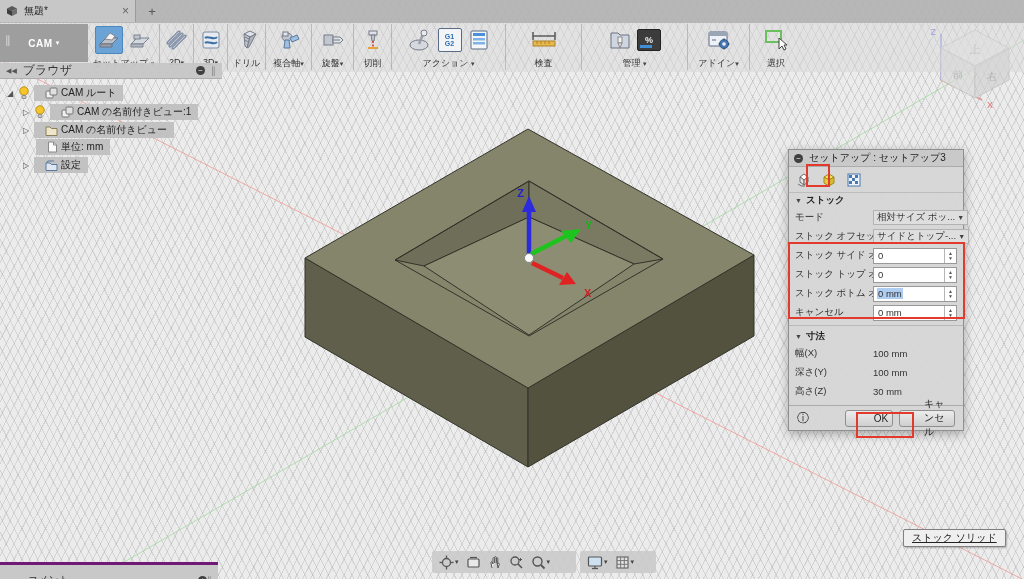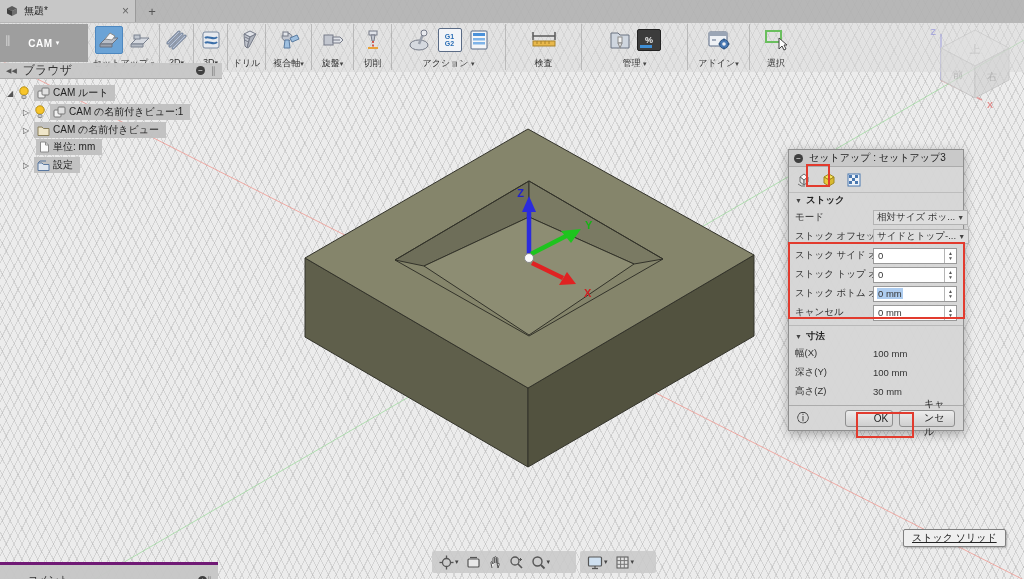--- a/index.html
+++ b/index.html
@@ -40,21 +40,21 @@
   .pctbox span{color:#eee;font-size:9px;font-weight:bold;}
   .pctbox::after{content:"";position:absolute;left:2px;bottom:2px;width:12px;height:3px;background:#3f8fd6;}
   
   .bheader{left:0;top:63px;width:222px;height:16px;background:rgba(198,198,198,.95);
     display:flex;align-items:center;gap:6px;padding:0 6px;box-sizing:border-box;border-bottom:1px solid #adadad;}
   .bheader .t{font-size:12px;color:#333;flex:1;}
   .tiny{font-size:7px;color:#555;}
   .dot{width:9px;height:9px;border-radius:50%;background:#3f3f3f;color:#eee;font-size:8px;line-height:9px;text-align:center;}
   .grip2{color:#8a8a8a;font-size:10px;}
   .trow{position:absolute;display:flex;align-items:center;gap:4px;height:16px;}
-  .chip{background:rgba(192,192,192,.95);display:flex;align-items:center;gap:3px;padding:1px 7px 1px 3px;font-size:10px;color:#222;white-space:nowrap;}
+  .chip{background:rgba(192,192,192,.95);display:flex;align-items:center;gap:3px;padding:1px 7px 1px 11px;font-size:10px;color:#222;white-space:nowrap;}
   .arr{font-size:8px;color:#555;width:8px;text-align:center;}
   
   .comments{left:0;top:562px;width:218px;height:33px;background:rgba(198,198,198,.95);
     display:flex;align-items:center;padding:0 6px 0 28px;box-sizing:border-box;border-top:3px solid #701a75;}
   .comments .t{font-size:10px;color:#333;flex:1;}
   
   .navpill{top:551px;height:22px;background:rgba(202,202,202,.88);border-radius:2px;
     display:flex;align-items:center;gap:7px;padding:0 7px;box-sizing:border-box;}
   .nv{display:flex;align-items:center;gap:1px;}
   .nv .c{font-size:7px;color:#444;}

